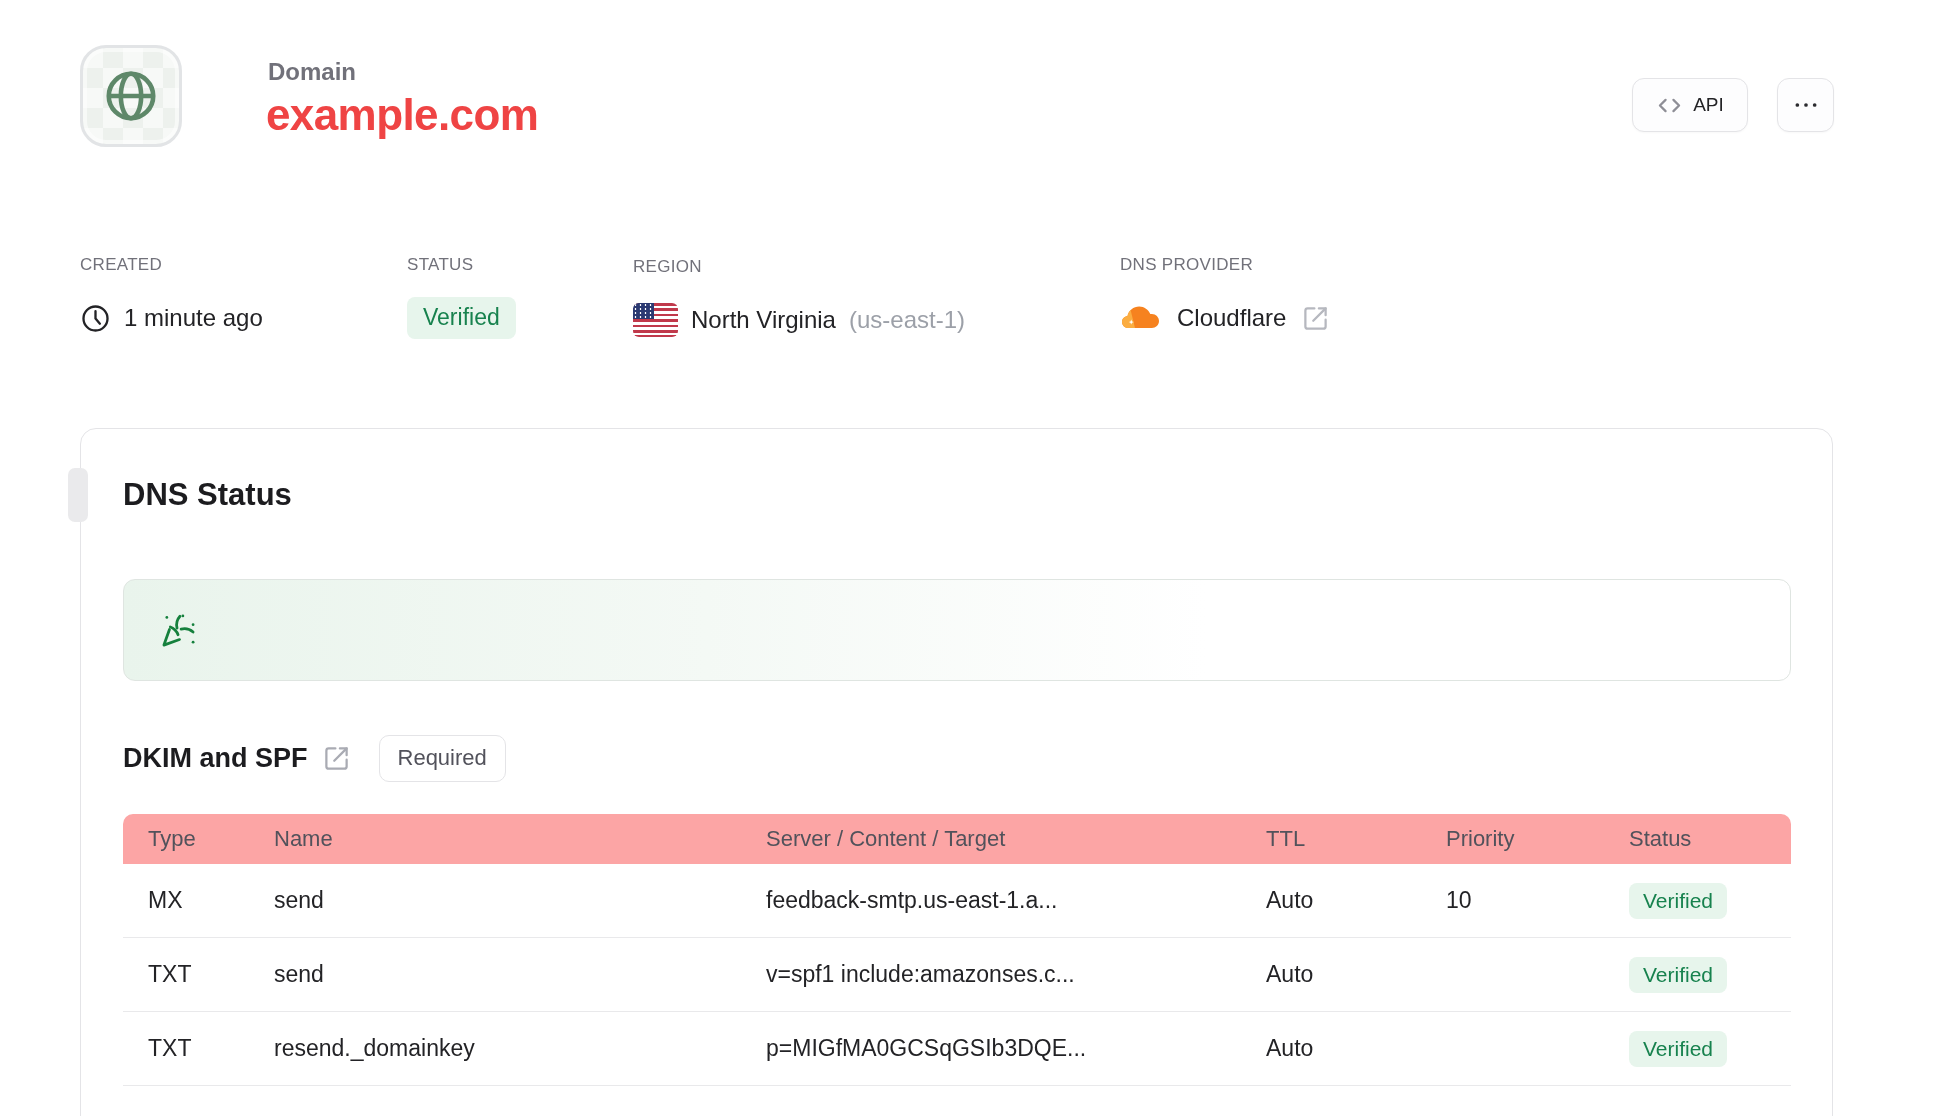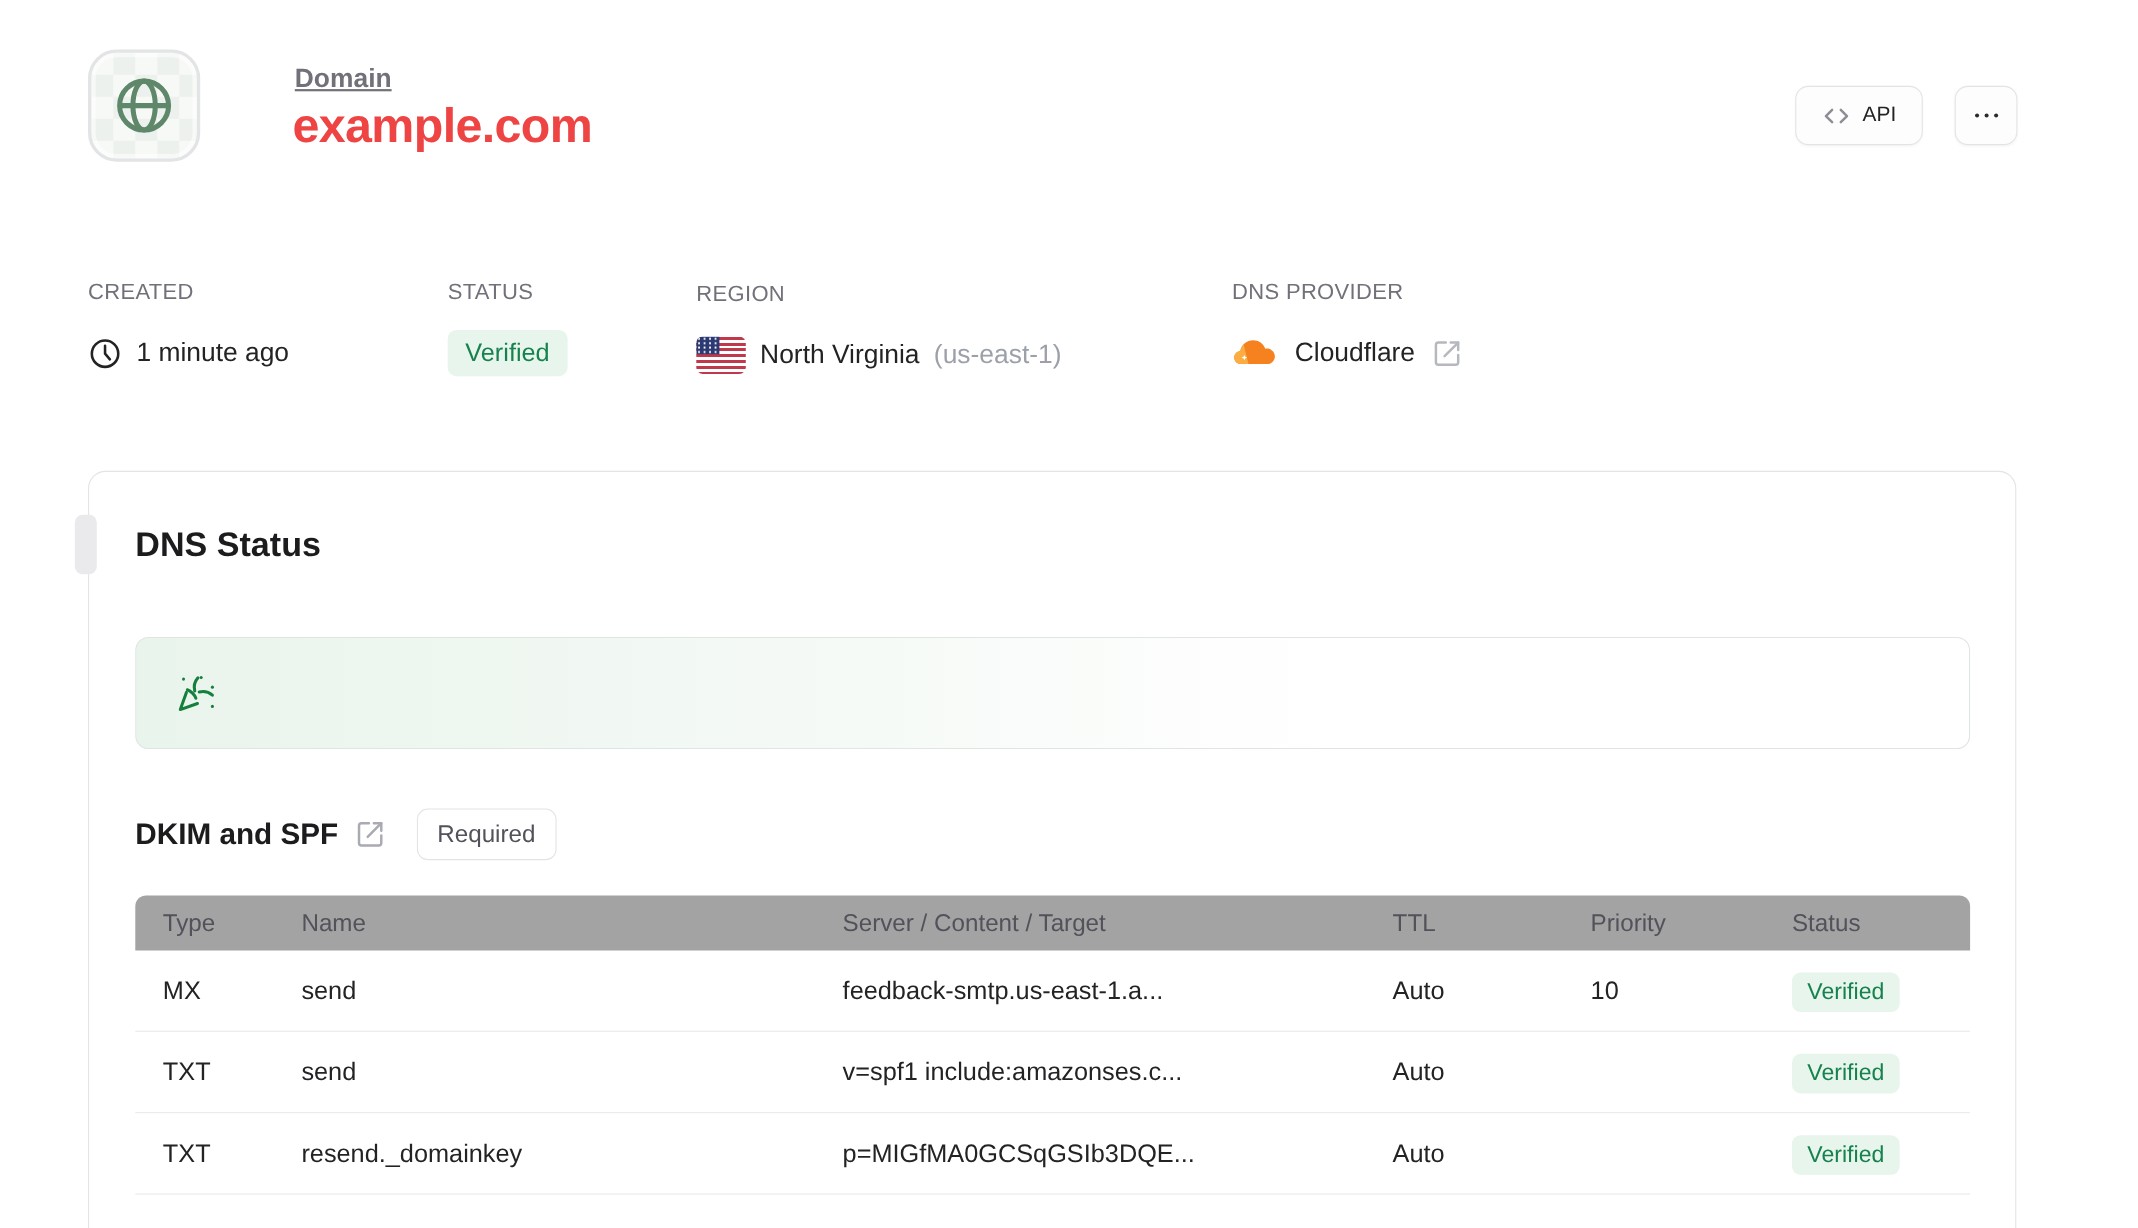--- a/index.html
+++ b/index.html
@@ -7,31 +7,31 @@
     font-family:"Liberation Sans", sans-serif; color:#1c1c1f; }
   .abs { position:absolute; }
 
   
   .avatar { left:80px; top:45px; width:102px; height:102px; border-radius:26px;
     border:3px solid #e2e4e6;
     background:
       conic-gradient(#edf1ed 90deg, #f7f9f7 0 180deg, #edf1ed 0 270deg, #f7f9f7 0) 0 0/40px 40px;
     box-shadow: inset 0 0 0 4px rgba(255,255,255,.55);
     display:flex; align-items:center; justify-content:center; }
-  .eyebrow { left:268px; top:58px; font-size:24px; font-weight:600; color:#71717a;text-decoration:underline; }
+  .eyebrow { left:268px; top:58px; font-size:24px; font-weight:600; color:#71717a; }
   .page-title { left:266px; top:90px; font-size:44px; font-weight:700; color:#ef4444;
     letter-spacing:-0.6px; }
   .btn { border:1px solid #e4e4e7; background:#fdfdfe; border-radius:12px;
     display:flex; align-items:center; justify-content:center; gap:10px;
     box-shadow:0 1px 2px rgba(0,0,0,.03); cursor:pointer; }
   .api-btn { left:1632px; top:78px; width:116px; height:54px; font-size:19px; color:#232326; }
   .more-btn { left:1777px; top:78px; width:57px; height:54px; }
 
   
-  .meta-label { font-size:20px; color:#71717a; letter-spacing:.3px; font-weight:400; }
+  .meta-label { font-size:17px; color:#71717a; letter-spacing:.3px; font-weight:400; }
   .meta-value { display:flex; align-items:center; gap:13px; font-size:24px; color:#232326; }
   .m-created { left:80px; top:255px; } .m-status { left:407px; top:255px; }
   .m-region { left:633px; top:257px; } .m-dns { left:1120px; top:255px; }
   .meta-value-row { margin-top:21px; height:44px; }
   .badge-green { background:#e7f5ec; color:#17824e; border-radius:8px;
     padding:7px 16px 8px; font-size:23px; }
   .flag { width:45px; height:34px; border-radius:6px; overflow:hidden; position:relative;
     background:repeating-linear-gradient(180deg,#c0394b 0 2.7px,#fff 2.7px 5.4px); }
   .flag::before { content:""; position:absolute; left:0; top:0; width:21px; height:16px;
     background:#2b3a72;
@@ -55,21 +55,21 @@
   .section-row { left:42px; top:306px; display:flex; align-items:center;justify-content:space-between; }
   .section-title { font-size:27px; font-weight:700; color:#1c1c1f; }
   .section-row .ext { margin-left:15px; }
   .pill { margin-left:29px; border:1px solid #e4e4e7; border-radius:10px; background:#fff;
     padding:9px 18px 10px; font-size:22px; color:#52525b; }
 
   
   .table { left:42px; top:385px; width:1668px; }
   .t-grid { display:grid; grid-template-columns:151px 492px 500px 180px 183px 1fr;
     align-items:center; }
-  .t-head { height:50px; background:#a3a3a3; border-radius:10px 10px 0 0;
+  .t-head { height:50px; background:#fca5a5; border-radius:10px 10px 0 0;
     font-size:22px; color:#52525b; font-weight:500; }
   .t-head > div:first-child, .t-row > div:first-child { padding-left:25px; }
   .t-row { height:74px; font-size:23px; color:#232326; border-bottom:1px solid #e9e9eb; }
   .t-row .status-badge { justify-self:start; background:#e7f5ec; color:#17824e;
     border-radius:8px; padding:6px 14px 7px; font-size:21px; }
 
   .ico { display:inline-flex; align-items:center; justify-content:center; }
   svg { display:block; }
 </style>
 </head>

